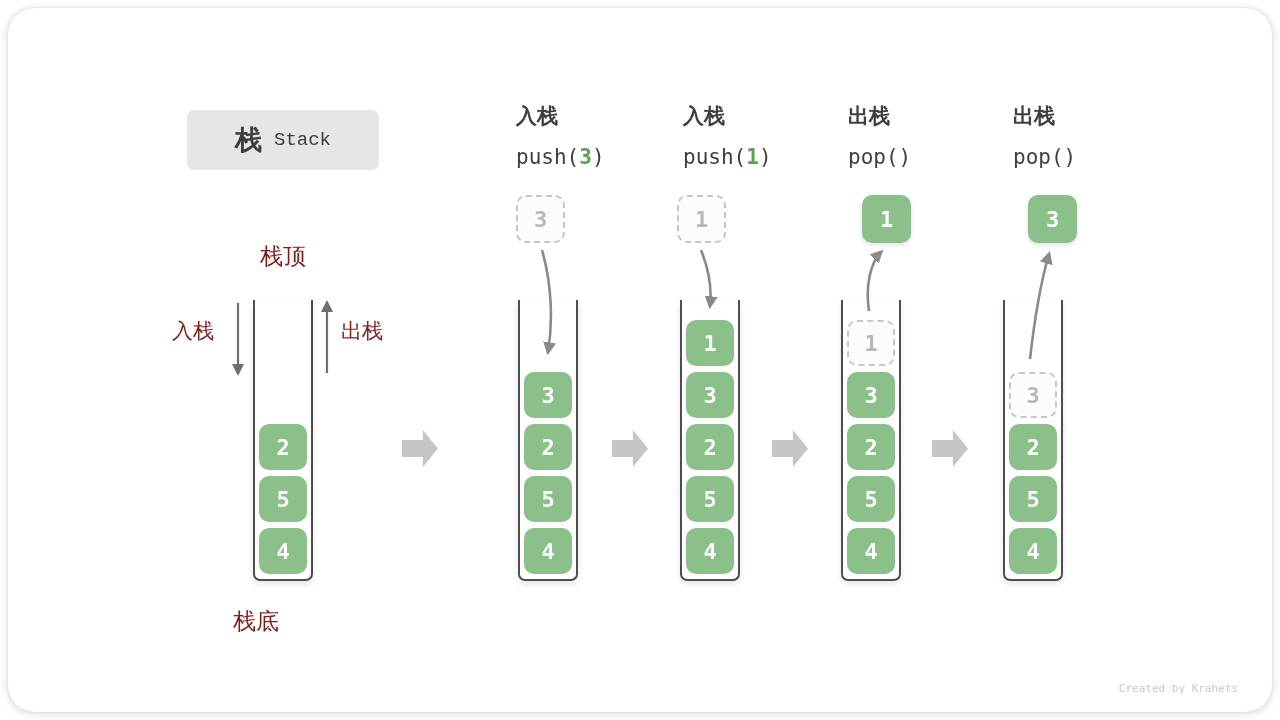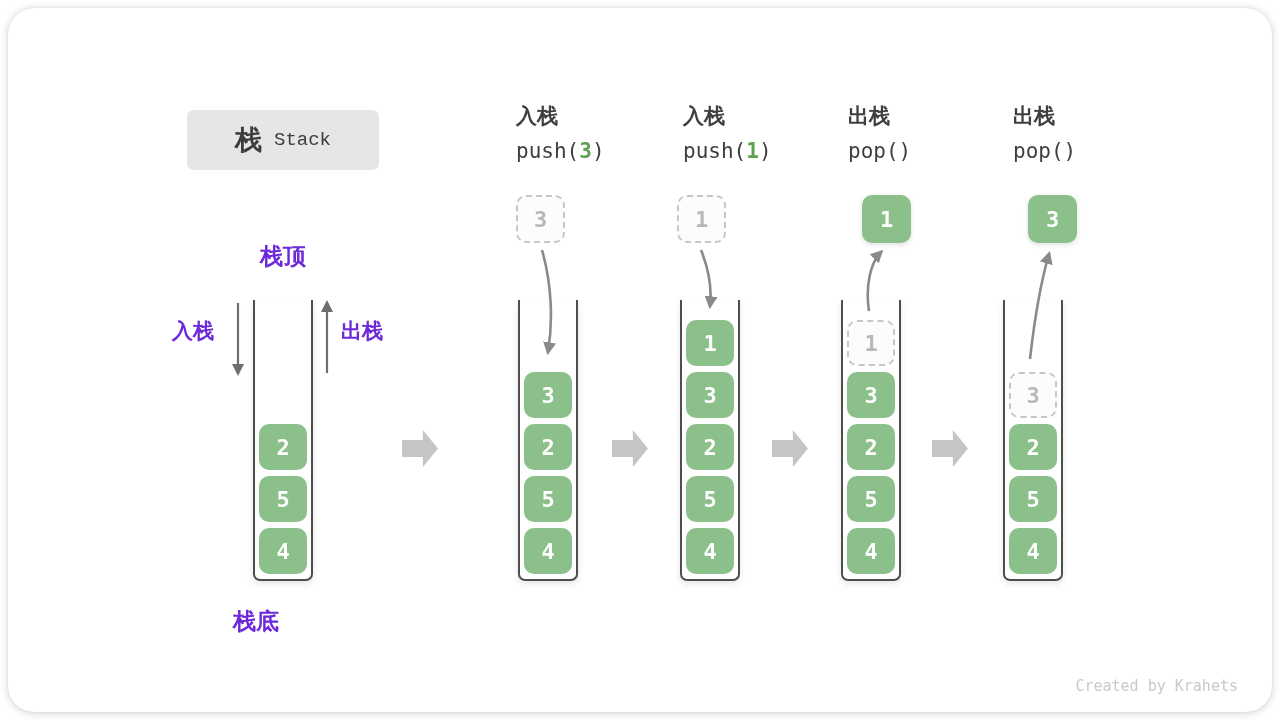--- a/index.html
+++ b/index.html
@@ -11,21 +11,21 @@
   
   .title-box { position:absolute; left:187px; top:110px; width:192px; height:60px;
                background:#e6e6e6; border-radius:7px; display:flex; align-items:center;
                justify-content:center; gap:12px; color:#3d3d3d; }
   .title-zh { font-size:27px; font-weight:700; }
   .title-en { font-size:19px; font-family:Liberation Mono, monospace; font-weight:500; }
 
   
   .col-header { position:absolute; top:106px; color:#3f3f3f; }
   .h-zh  { font-size:21px; font-weight:700; line-height:1.0; }
-  .h-code{ margin-top:12px; font-size:21px; font-weight:500; font-family:"DejaVu Sans Mono", monospace; }
+  .h-code{ margin-top:18px; font-size:21px; font-weight:500; font-family:"DejaVu Sans Mono", monospace; }
   .h-code .arg { color:#5ea052; font-weight:700; }
 
   
   .stack { position:absolute; top:300px; width:60px; height:281px;
            border-left:2px solid #4e4e4e; border-right:2px solid #4e4e4e; border-bottom:2px solid #4e4e4e;
            border-bottom-left-radius:7px; border-bottom-right-radius:7px;
            background:#ffffff; box-shadow:0 3px 7px rgba(0,0,0,0.10);
            display:flex; flex-direction:column; justify-content:flex-end; align-items:center;
            gap:6px; padding-bottom:5px; }
   .blk { width:48px; height:46px; border-radius:10px; background:#8cc08a; color:#ffffff;
@@ -34,34 +34,34 @@
   .blk.ghost { background:#fcfcfc; border:2px dashed #c6c6c6; color:#b8b8b8; box-shadow:none; }
 
   
   .float-box { position:absolute; top:195px; width:49px; height:48px; border-radius:10px;
                font-family:"DejaVu Sans Mono", monospace; font-size:22px; font-weight:600;
                display:flex; align-items:center; justify-content:center; }
   .float-box.dashed { background:#fcfcfc; border:2px dashed #c6c6c6; color:#b8b8b8; }
   .float-box.solid  { background:#8cc08a; color:#ffffff; box-shadow:0 2px 5px rgba(0,0,0,0.12); }
 
   
-  .lbl { position:absolute; color:#6d28d9; font-weight:700; }
+  .lbl { position:absolute; color:#7f1d1d; font-weight:400; }
   .lbl-top    { left:233px; top:241px;  width:100px; text-align:center; font-size:23px; }
   .lbl-bottom { left:233px; top:606px;  width:100px; font-size:23px; }
   .lbl-push   { left:146px; top:317px;  width:68px;  text-align:right;  font-size:21px; }
   .lbl-pop    { left:341px; top:317px;  width:68px;  text-align:left;   font-size:21px; }
 
   
   .step-arrow { position:absolute; top:430px; width:36px; height:37px; background:#c5c5c5;
                 clip-path:polygon(0% 27%, 58% 27%, 58% 0%, 100% 50%, 58% 100%, 58% 73%, 0% 73%); }
 
   .overlay { position:absolute; left:0; top:0; width:1280px; height:720px; pointer-events:none; }
 
   .footer { position:absolute; right:42px; bottom:25px; color:#c9c9c9;
-            font-family:"DejaVu Sans Mono", monospace; font-size:15px; }
+            font-family:"DejaVu Sans Mono", monospace; font-size:11px; }
 </style>
 </head>
 <body>
 
 <div class="canvas">
   <div class="card"></div>
 
   <div class="title-box">
     <span class="title-zh">栈</span>
     <span class="title-en">Stack</span>

